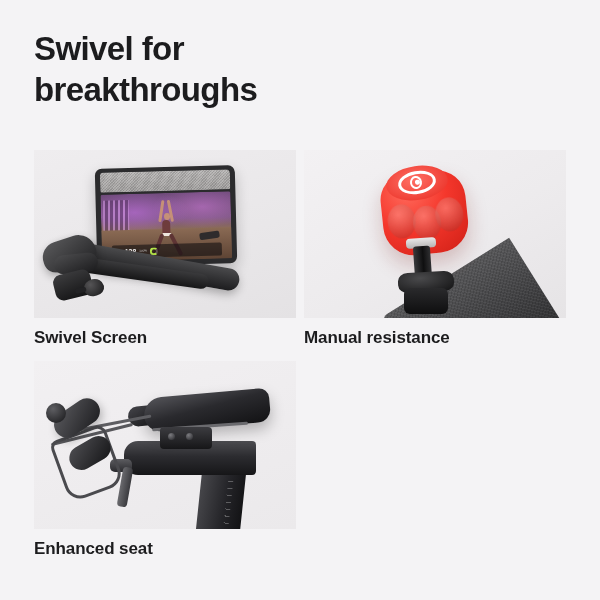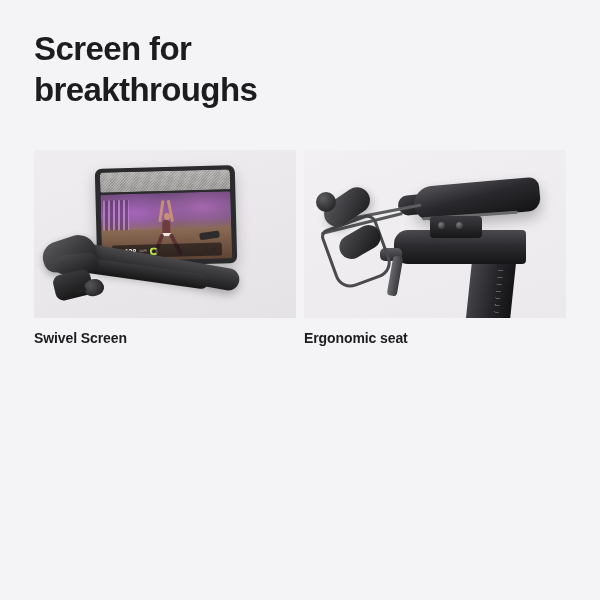--- a/index.html
+++ b/index.html
@@ -37,21 +37,21 @@
   .card { width: 262px; }
 
   .card-media {
     position: relative;
     width: 262px; height: 168px;
     background: #eceaec;
     overflow: hidden;
   }
   .card-caption {
     margin-top: 11px;
-    font-size: 14px;
+    font-size: 17px;
     line-height: 18px;
     font-weight: 600;
     color: #1c1c1e;
     letter-spacing: -0.1px;
   }
 
   
   .m1 { background: linear-gradient(160deg,#efedef 0%,#e9e7e9 60%,#e4e2e4 100%); }
   .tablet {
     position: absolute; left: 62px; top: 17px;
@@ -434,21 +434,21 @@
     width: 20px; height: 20px;
     background: radial-gradient(circle at 35% 30%, #5e5e62, #151517);
     border-radius: 50%;
   }
 </style>
 </head>
 <body>
 
 <div class="page">
 
-  <h1 class="heading">Screen for
+  <h1 class="heading">Swivel for
 breakthroughs</h1>
 
   <div class="grid">
 
     <div class="card">
       <div class="card-media m1">
 
         <div class="tablet">
           <div class="tablet-speaker"></div>
           <div class="tablet-screen">
@@ -480,20 +480,42 @@
           <div class="hb-grip"></div>
           <div class="hb-grip2"></div>
           <div class="hb-post"></div>
           <div class="hb-knob"></div>
         </div>
 
       </div>
       <div class="card-caption">Swivel Screen</div>
     </div>
 
+    <div class="card">
+      <div class="card-media m2">
+        <div class="frame-diag">
+          <div class="frame-tex"></div>
+        </div>
+        <div class="knob-wrap">
+          <div class="knob-body">
+            <div class="knob-lobe kl1"></div>
+            <div class="knob-lobe kl2"></div>
+            <div class="knob-lobe kl3"></div>
+          </div>
+          <div class="knob-top"></div>
+          <div class="logo-ring"></div>
+          <div class="logo-p"></div>
+          <div class="knob-collar"></div>
+          <div class="knob-stem"></div>
+          <div class="knob-base"></div>
+          <div class="knob-base2"></div>
+        </div>
+      </div>
+      <div class="card-caption">Manual resistance</div>
+    </div>
 
 
     <div class="card">
       <div class="card-media m4">
         <div class="seat-wrap">
           <div class="post-down">
             <div class="post-ticks"></div>
           </div>
           <div class="seat-post"></div>
           <div class="post-lever-head"></div>
@@ -506,17 +528,17 @@
             <div class="clamp-bolt cb2"></div>
           </div>
           <div class="cage-rod2"></div>
           <div class="cage-rod"></div>
           <div class="bottle-cage"></div>
           <div class="grip-cyl"></div>
           <div class="grip-cyl2"></div>
           <div class="grip-cap"></div>
         </div>
       </div>
-      <div class="card-caption">Ergonomic seat</div>
+      <div class="card-caption">Enhanced seat</div>
     </div>
 
   </div>
 </div>
 
 </body></html>

